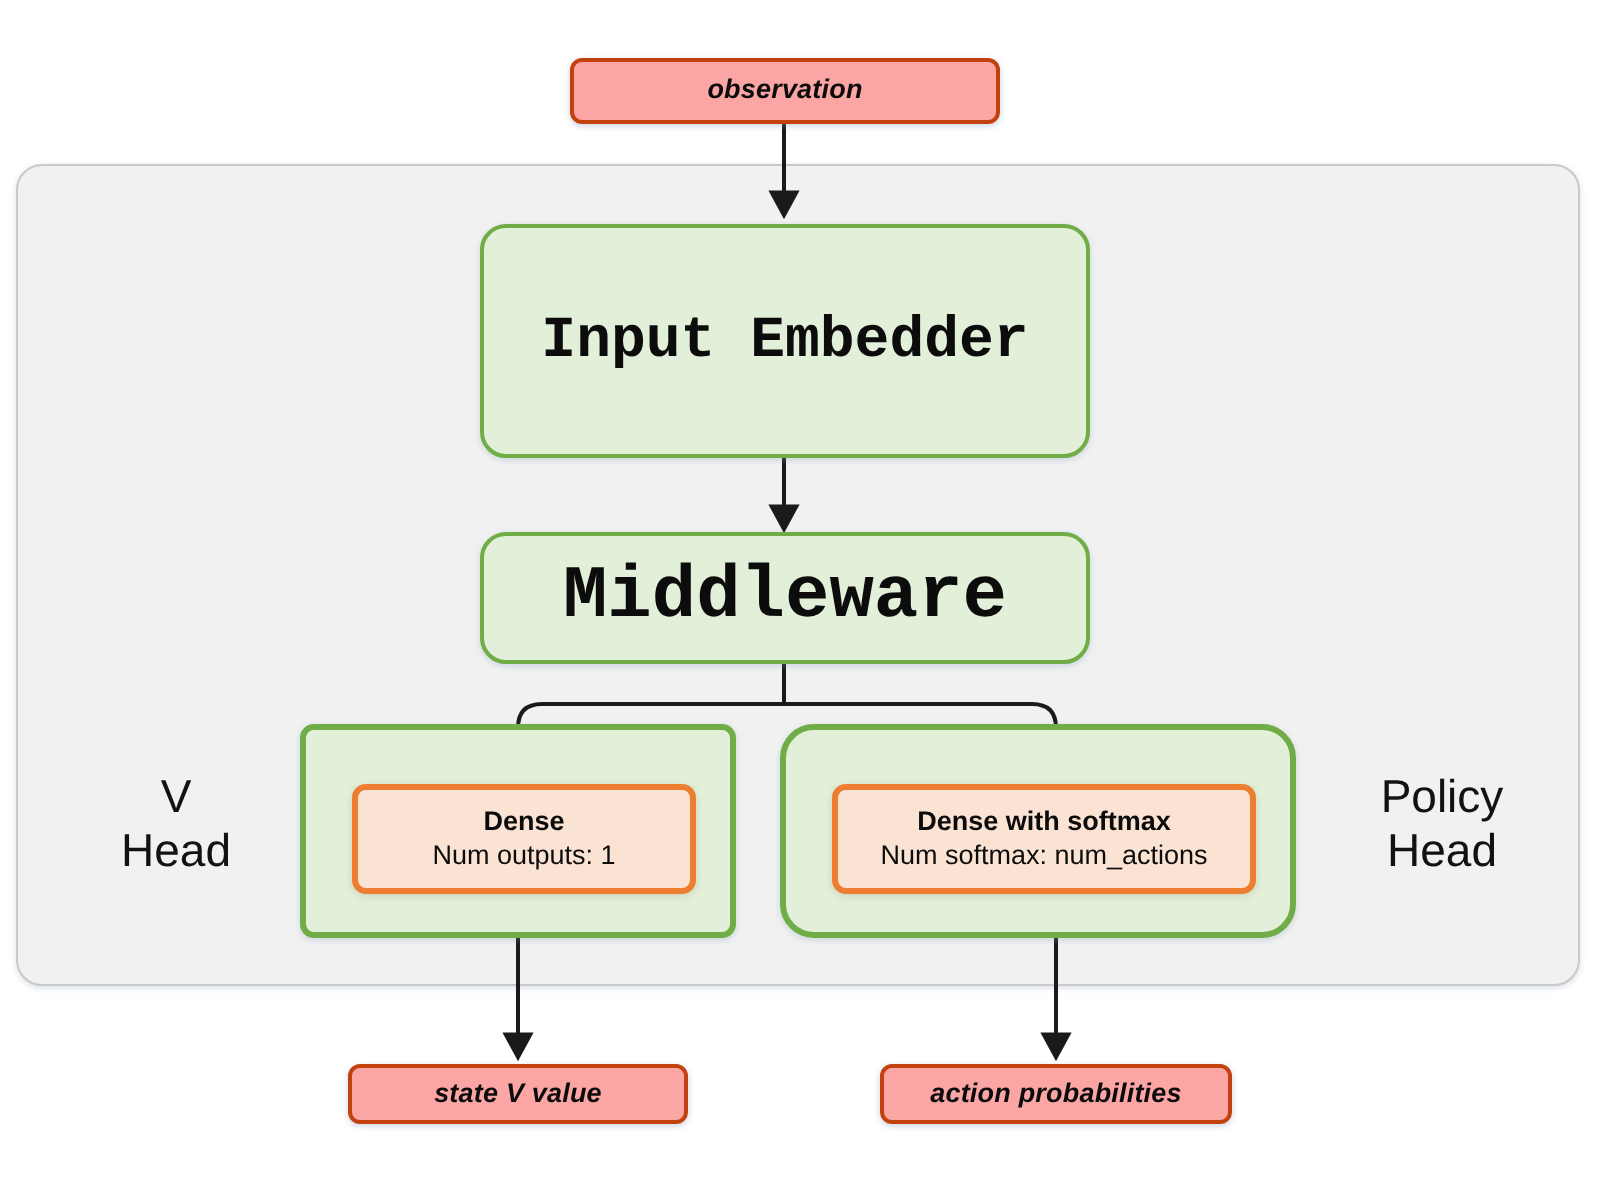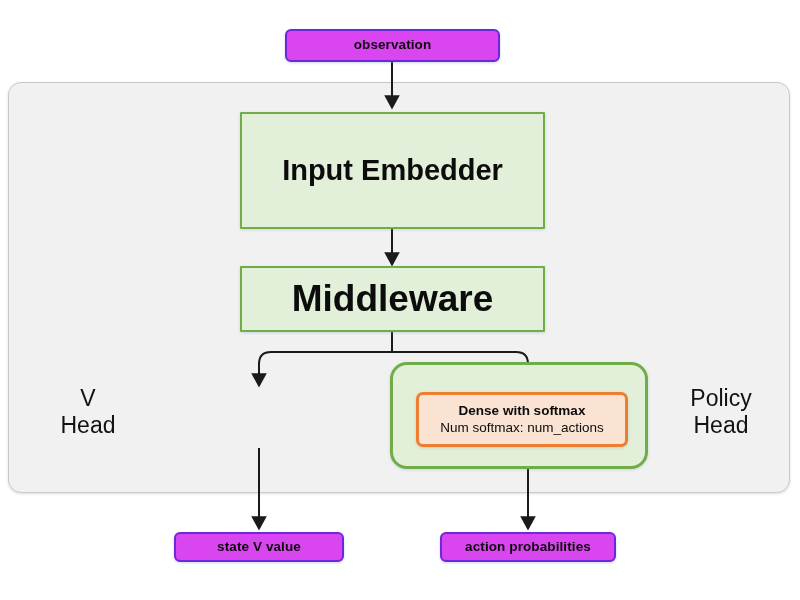--- a/index.html
+++ b/index.html
@@ -47,39 +47,41 @@
     height: 411px;
     background: #f1f1f1;
     border: 1px solid #c9c9c9;
     border-radius: 13px;
     box-sizing: border-box;
     box-shadow: 0 1px 3px rgba(120,140,170,0.28);
   }
 
   
   .io-box {
-    background: #d946ef;
-    border: 2px solid #6d28d9;
+    background: #fca5a5;
+    border: 2px solid #c2410c;
     border-radius: 6px;
     box-shadow: 0 1px 3px rgba(120,150,190,0.40);
+    font-style: italic;
   }
   .io-box .lbl {
     font-size: 13.5px;
     font-weight: bold;
     color: #0c0c0c;
     letter-spacing: 0.1px;
     line-height: 1.1;
   }
 
   
   .green-box {
     background: #e2efd9;
     border: 2px solid #70ad47;
-    border-radius: 1px;
+    border-radius: 13px;
     box-shadow: 0 1px 3px rgba(130,160,190,0.35);
+    font-family: Liberation Mono, monospace;
   }
   .green-box .lbl {
     color: #0c0c0c;
     font-weight: bold;
     line-height: 1.1;
   }
   #node-input-embedder .lbl { font-size: 29px; }
   #node-middleware .lbl { font-size: 37px; }
 
   
@@ -157,20 +159,26 @@
   </div>
 
   <div class="node green-box" id="node-input-embedder" style="left:240px; top:112px; width:305px; height:117px;">
     <span class="lbl">Input Embedder</span>
   </div>
 
   <div class="node green-box" id="node-middleware" style="left:240px; top:266px; width:305px; height:66px;">
     <span class="lbl">Middleware</span>
   </div>
 
+  <div class="head-group" id="group-v-head" style="left:150px; top:362px; width:218px; height:107px;">
+    <div class="node orange-box" id="node-v-dense" style="left:23px; top:27px; width:172px; height:55px;">
+      <span class="title">Dense</span>
+      <span class="sub">Num outputs: 1</span>
+    </div>
+  </div>
 
   <div class="head-caption" id="caption-v-head" style="left:38px; top:385px; width:100px;">V
 Head</div>
 
   <div class="head-group" id="group-policy-head" style="left:390px; top:362px; width:258px; height:107px;border-radius:17px;">
     <div class="node orange-box" id="node-policy-dense" style="left:23px; top:27px; width:212px; height:55px;">
       <span class="title">Dense with softmax</span>
       <span class="sub">Num softmax: num_actions</span>
     </div>
   </div>

